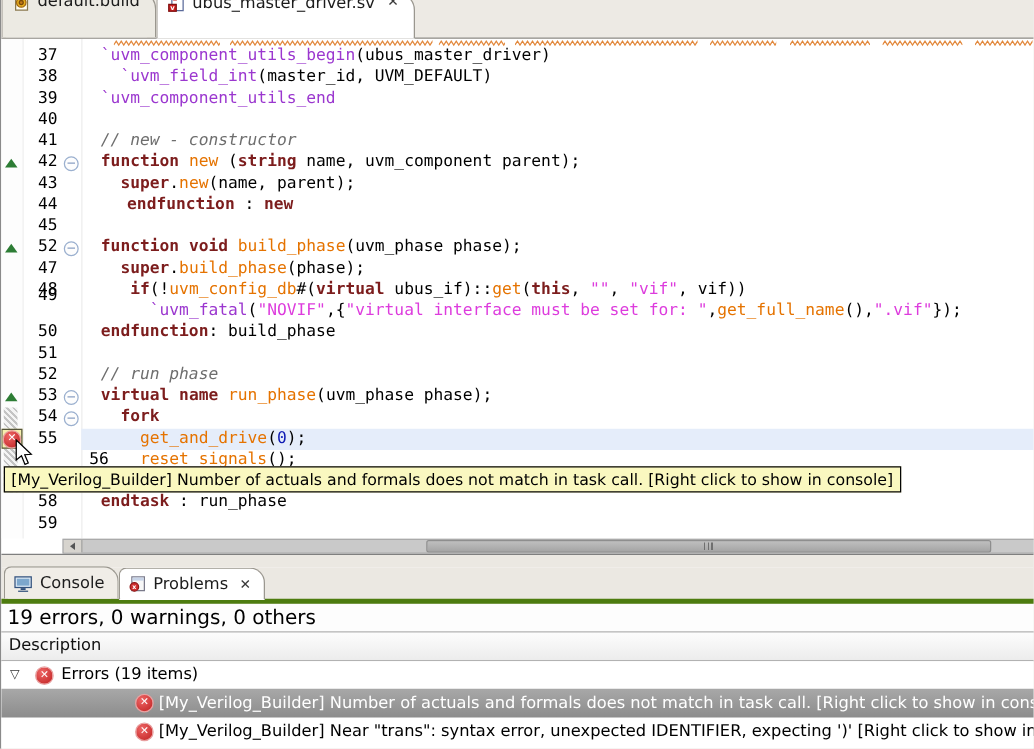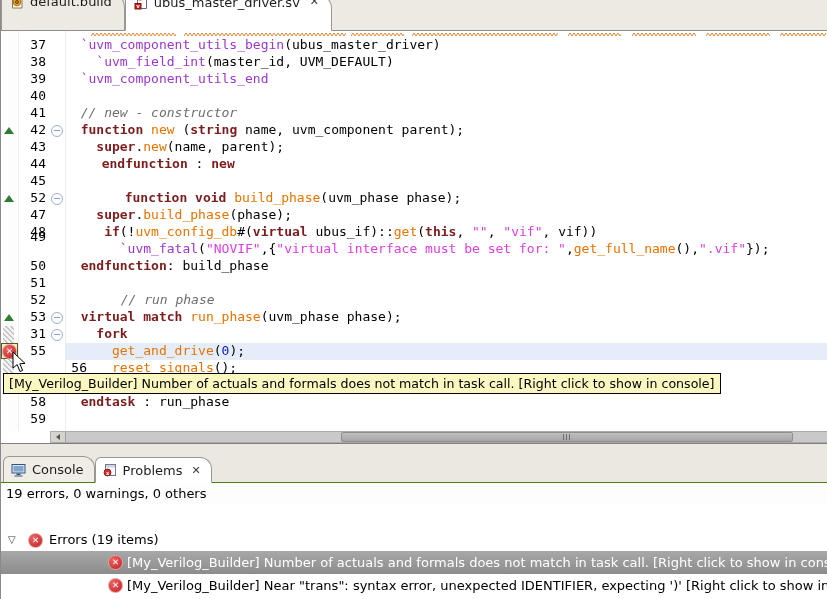--- a/index.html
+++ b/index.html
@@ -55,26 +55,26 @@
     display:flex;align-items:center;justify-content:center;}
   .harrow::after{content:"";width:0;height:0;border-top:3.5px solid transparent;border-bottom:3.5px solid transparent;
     border-right:4px solid #555;}
   .hthumb{position:absolute;left:290px;width:452px;top:0;height:10px;
     background:linear-gradient(#bfbfbf,#a5a5a5);border:1px solid #8e8e8e;border-radius:2px;box-sizing:border-box;}
   .hthumb::after{content:"";position:absolute;left:50%;top:1px;width:9px;height:6px;margin-left:-4px;
     background:repeating-linear-gradient(90deg,#6f6f6f 0 1px,transparent 1px 3px);}
   
   .sash{position:absolute;left:0;top:444px;width:827px;height:10px;background:#ebe8e2;}
   .ptabbar{position:absolute;left:0;top:454px;width:827px;height:29px;background:#ebe8e2;
-    border-bottom:1px solid #4d7c0f;display:flex;align-items:flex-end;padding-left:2px;box-sizing:border-box;z-index:5;}
+    border-bottom:4px solid #4d7c0f;display:flex;align-items:flex-end;padding-left:2px;box-sizing:border-box;z-index:5;}
   .ptab{height:26px;display:flex;align-items:center;gap:5px;padding:0 10px 0 7px;font-size:13px;color:#1c1c1c;
     border:1px solid #9a978f;border-bottom:none;border-radius:6px 12px 0 0;background:#f0ede7;box-sizing:border-box;}
   .ptab.active{background:#fff;margin-bottom:-1px;border-bottom:1px solid #fff;z-index:6;}
   .summary{position:absolute;left:0;top:483px;width:827px;height:22px;line-height:22px;background:#fdfdfd;
-    font-size:13px;color:#000;padding-left:5px;box-sizing:border-box;}
+    font-size:16px;color:#000;padding-left:5px;box-sizing:border-box;}
   .colhdr{position:absolute;left:0;top:505px;width:827px;height:24px;line-height:22px;
     background:linear-gradient(#fdfdfd,#ececec);border-top:1px solid #b2b2b2;border-bottom:1px solid #b2b2b2;
     font-size:13px;color:#111;padding-left:6px;box-sizing:border-box;}
   .tree{position:absolute;left:0;top:529px;width:827px;height:70px;background:#fff;font-size:13px;}
   .grow{position:relative;height:22px;line-height:22px;padding-left:48px;color:#000;}
   .expander{position:absolute;left:7px;top:0;font-size:10px;color:#333;}
   .grow .errico{position:absolute;left:27px;top:4px;}
   .prow{position:relative;height:23px;line-height:23px;padding-left:126px;color:#000;white-space:nowrap;overflow:hidden;}
   .prow .errico{position:absolute;left:107px;top:4px;}
   .prow.selected{background:linear-gradient(#a8a8a8,#8c8c8c);color:#fff;}
@@ -130,21 +130,21 @@
         <div class="lnum" style="top: 125px;">44</div>
         <div class="lnum" style="top: 142px;">45</div>
         <div class="lnum" style="top: 159px;">52</div>
         <div class="lnum" style="top: 176px;">47</div>
         <div class="lnum" style="top: 193px;">48</div>
         <div class="lnum" style="top: 198px;">49</div>
         <div class="lnum" style="top: 227px;">50</div>
         <div class="lnum" style="top: 244px;">51</div>
         <div class="lnum" style="top: 261px;">52</div>
         <div class="lnum" style="top: 278px;">53</div>
-        <div class="lnum" style="top: 295px;">31</div>
+        <div class="lnum" style="top: 295px;">54</div>
         <div class="lnum" style="top: 312px;">55</div>
         <div class="lnum" style="top: 329px; padding-left: 41px;">56</div>
         <div class="lnum" style="top: 346px;">57</div>
         <div class="lnum" style="top: 363px;">58</div>
         <div class="lnum" style="top: 380px;">59</div>
       </div>
     <div class="ruler-fold" id="foldruler">
         <div class="foldc" style="top: 94px;"></div>
         <div class="foldc" style="top: 162px;"></div>
         <div class="foldc" style="top: 281px;"></div>
@@ -154,28 +154,28 @@
         <div class="curline" style="top: 312px; background: rgb(229, 237, 250);"></div>
         <div class="crow" style="top: 6px;"><span>  </span><span class="tok-m">`uvm_component_utils_begin</span><span>(ubus_master_driver)</span></div>
         <div class="crow" style="top: 23px;"><span>    </span><span class="tok-m">`uvm_field_int</span><span>(master_id, UVM_DEFAULT)</span></div>
         <div class="crow" style="top: 40px;"><span>  </span><span class="tok-m">`uvm_component_utils_end</span></div>
         <div class="crow" style="top: 57px;"></div>
         <div class="crow" style="top: 74px;"><span class="tok-c">  // new - constructor</span></div>
         <div class="crow" style="top: 91px;"><span>  </span><span class="tok-k">function</span><span> </span><span class="tok-f">new</span><span> (</span><span class="tok-k">string</span><span> name, uvm_component parent);</span></div>
         <div class="crow" style="top: 108px;"><span>    </span><span class="tok-k">super</span><span>.</span><span class="tok-f">new</span><span>(name, parent);</span></div>
         <div class="crow" style="top: 125px; margin-left: 21px;"><span>  </span><span class="tok-k">endfunction</span><span> : </span><span class="tok-k">new</span></div>
         <div class="crow" style="top: 142px;"></div>
-        <div class="crow" style="top: 159px; padding-left: 44px;"><span>  </span><span class="tok-k">function</span><span> </span><span class="tok-k">void</span><span> </span><span class="tok-f">build_phase</span><span>(uvm_phase phase);</span></div>
+        <div class="crow" style="top: 159px;"><span>  </span><span class="tok-k">function</span><span> </span><span class="tok-k">void</span><span> </span><span class="tok-f">build_phase</span><span>(uvm_phase phase);</span></div>
         <div class="crow" style="top: 176px;"><span>    </span><span class="tok-k">super</span><span>.</span><span class="tok-f">build_phase</span><span>(phase);</span></div>
         <div class="crow" style="top: 193px;"><span>     </span><span class="tok-k">if</span><span>(!</span><span class="tok-f">uvm_config_db</span><span>#(</span><span class="tok-k">virtual</span><span> ubus_if)::</span><span class="tok-f">get</span><span>(</span><span class="tok-k">this</span><span>, </span><span class="tok-s">""</span><span>, </span><span class="tok-s">"vif"</span><span>, vif))</span></div>
         <div class="crow" style="top: 210px;"><span>       </span><span class="tok-m">`uvm_fatal</span><span>(</span><span class="tok-s">"NOVIF"</span><span>,{</span><span class="tok-s">"virtual interface must be set for: "</span><span>,</span><span class="tok-f">get_full_name</span><span>(),</span><span class="tok-s">".vif"</span><span>});</span></div>
         <div class="crow" style="top: 227px;"><span>  </span><span class="tok-k">endfunction</span><span>: build_phase</span></div>
         <div class="crow" style="top: 244px;"></div>
-        <div class="crow" style="top: 261px; padding-left: 40px;"><span class="tok-c">  // run phase</span></div>
-        <div class="crow" style="top: 278px;"><span>  </span><span class="tok-k">virtual</span><span> </span><span class="tok-k">match</span><span> </span><span class="tok-f">run_phase</span><span>(uvm_phase phase);</span></div>
+        <div class="crow" style="top: 261px;"><span class="tok-c">  // run phase</span></div>
+        <div class="crow" style="top: 278px;"><span>  </span><span class="tok-k">virtual</span><span> </span><span class="tok-k">name</span><span> </span><span class="tok-f">run_phase</span><span>(uvm_phase phase);</span></div>
         <div class="crow" style="top: 295px;"><span>    </span><span class="tok-k">fork</span></div>
         <div class="crow" style="top: 312px;"><span>      </span><span class="tok-f">get_and_drive</span><span>(</span><span class="tok-d">0</span><span>);</span></div>
         <div class="crow" style="top: 329px;"><span>      </span><span class="tok-f">reset_signals</span><span>();</span></div>
         <div class="crow" style="top: 346px;"><span>    </span><span class="tok-k">join</span></div>
         <div class="crow" style="top: 363px;"><span>  </span><span class="tok-k">endtask</span><span> : run_phase</span></div>
         <div class="crow" style="top: 380px;"></div>
       </div>
     <div class="tooltip">[My_Verilog_Builder] Number of actuals and formals does not match in task call. [Right click to show in console]</div>
     <svg class="cursor" width="16" height="23" viewBox="0 0 16 23">
       <path d="M1 1 L1 17 L5.2 13.6 L8 20.5 L10.6 19.4 L7.8 12.8 L13 12.4 Z" fill="#ffffff" stroke="#000000" stroke-width="1"></path>
@@ -235,20 +235,21 @@
             <circle cx="4.5" cy="9.5" r="3.4" fill="#d03030" stroke="#901818"></circle>
             <text x="4.5" y="11.5" font-size="5" fill="#fff" text-anchor="middle" font-weight="bold">x</text>
           </svg>
       </span>
       <span>Problems</span>
       <span class="tabclose">✕</span>
     </div>
   </div>
 
   <div class="summary">19 errors, 0 warnings, 0 others</div>
+  <div class="colhdr">Description</div>
   <div class="tree">
     <div class="grow">
       <span class="expander">▽</span>
       <span class="errico"><span>✕</span></span>
       <span>Errors (19 items)</span>
     </div>
     <div class="prow selected">
       <span class="errico"><span>✕</span></span>
       <span>[My_Verilog_Builder] Number of actuals and formals does not match in task call. [Right click to show in console]</span>
     </div>

